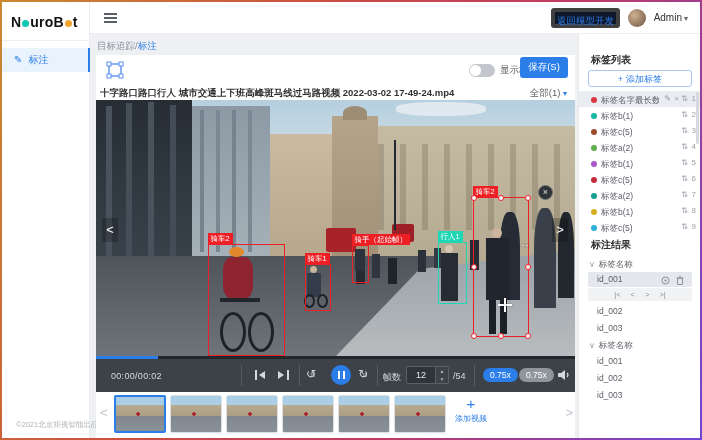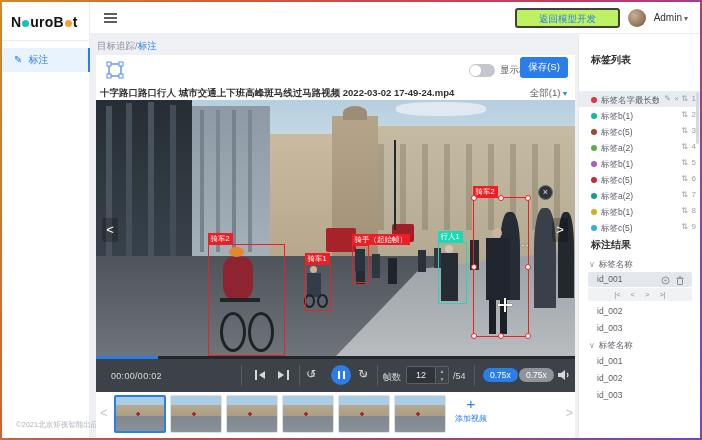--- a/index.html
+++ b/index.html
@@ -13,21 +13,21 @@
   .logo .ldot{display:inline-block;width:7px;height:7px;border-radius:50%;margin:0 1px;}
   .side-div{position:absolute;left:0;top:38px;width:88px;height:1px;background:#eee;}
   .side-item{position:absolute;left:0;top:46px;width:88px;height:24px;line-height:24px;padding-left:12px;background:#e8f3fd;color:#2b7de8;border-right:2px solid #2b7de8;cursor:pointer;}
   .side-item .pi{margin-right:6px;font-size:10px;}
   .copyright{position:absolute;left:6px;bottom:8px;font-size:7.5px;color:#b0b3ba;white-space:nowrap;margin-left:8px;}
 
   
   .hdr{position:absolute;left:88px;right:0;top:0;height:32px;background:#fff;border-bottom:1px solid #eee;}
   .hamburger{position:absolute;left:14px;top:11px;width:13px;height:10px;cursor:pointer;}
   .hamburger i{display:block;height:1.5px;background:#5a5f66;margin-bottom:2.5px;}
-  .back-btn{position:absolute;right:80px;top:6px;height:20px;line-height:18px;padding:0 22px;border:2px solid #404040;color:#2b7de8;border-radius:3px;background:#bef264;font-size:9.5px;cursor:pointer;}
+  .back-btn{position:absolute;right:80px;top:6px;height:20px;line-height:18px;padding:0 2px;border:4px solid #404040;color:#2b7de8;border-radius:3px;background:#0f172a;font-size:9.5px;cursor:pointer;}
   .avatar{position:absolute;right:54px;top:7px;width:18px;height:18px;border-radius:50%;background:radial-gradient(circle at 35% 35%,#cdb091,#8a6f58 70%,#5c4a3a);}
   .uname{position:absolute;right:12px;top:10px;font-size:10px;color:#333;cursor:pointer;}
   .uname .crt{font-size:8px;color:#666;margin-left:2px;}
 
   
   .crumb{position:absolute;left:95px;top:38px;font-size:9.5px;color:#8a8f99;}
   .crumb .cur{color:#2b7de8;}
 
   
   .card{position:absolute;left:94px;top:53px;width:479px;height:383px;background:#fff;}
@@ -307,20 +307,21 @@
       <div class="addvid">
         <span class="plus">+</span>
         <span class="alb">添加视频</span>
       </div>
       <span class="schev r">&gt;</span>
     </div>
   </div>
 
   <div class="rpanel">
     <div class="rtitle" style="top:19px">标签列表</div>
+    <button class="addtag"><span>+</span> <span>添加标签</span></button>
     <div class="tag-list" id="tag-list">
           <div class="tag-row sel"><span class="dot" style="background: rgb(217, 54, 62);"></span><span class="nm">标签名字最长数...</span><span class="t-ic ed">✎</span><span class="t-ic cl">×</span><span class="t-ic hk">⇅</span><span class="num">1</span></div>
           <div class="tag-row"><span class="dot" style="background: rgb(20, 184, 160);"></span><span class="nm">标签b(1)</span><span class="t-ic hk">⇅</span><span class="num">2</span></div>
           <div class="tag-row"><span class="dot" style="background: rgb(154, 75, 46);"></span><span class="nm">标签c(5)</span><span class="t-ic hk">⇅</span><span class="num">3</span></div>
           <div class="tag-row"><span class="dot" style="background: rgb(95, 174, 78);"></span><span class="nm">标签a(2)</span><span class="t-ic hk">⇅</span><span class="num">4</span></div>
           <div class="tag-row"><span class="dot" style="background: rgb(171, 88, 200);"></span><span class="nm">标签b(1)</span><span class="t-ic hk">⇅</span><span class="num">5</span></div>
           <div class="tag-row"><span class="dot" style="background: rgb(195, 43, 60);"></span><span class="nm">标签c(5)</span><span class="t-ic hk">⇅</span><span class="num">6</span></div>
           <div class="tag-row"><span class="dot" style="background: rgb(24, 158, 144);"></span><span class="nm">标签a(2)</span><span class="t-ic hk">⇅</span><span class="num">7</span></div>
           <div class="tag-row"><span class="dot" style="background: rgb(212, 173, 30);"></span><span class="nm">标签b(1)</span><span class="t-ic hk">⇅</span><span class="num">8</span></div>
           <div class="tag-row"><span class="dot" style="background: rgb(42, 178, 216);"></span><span class="nm">标签c(5)</span><span class="t-ic hk">⇅</span><span class="num">9</span></div>

